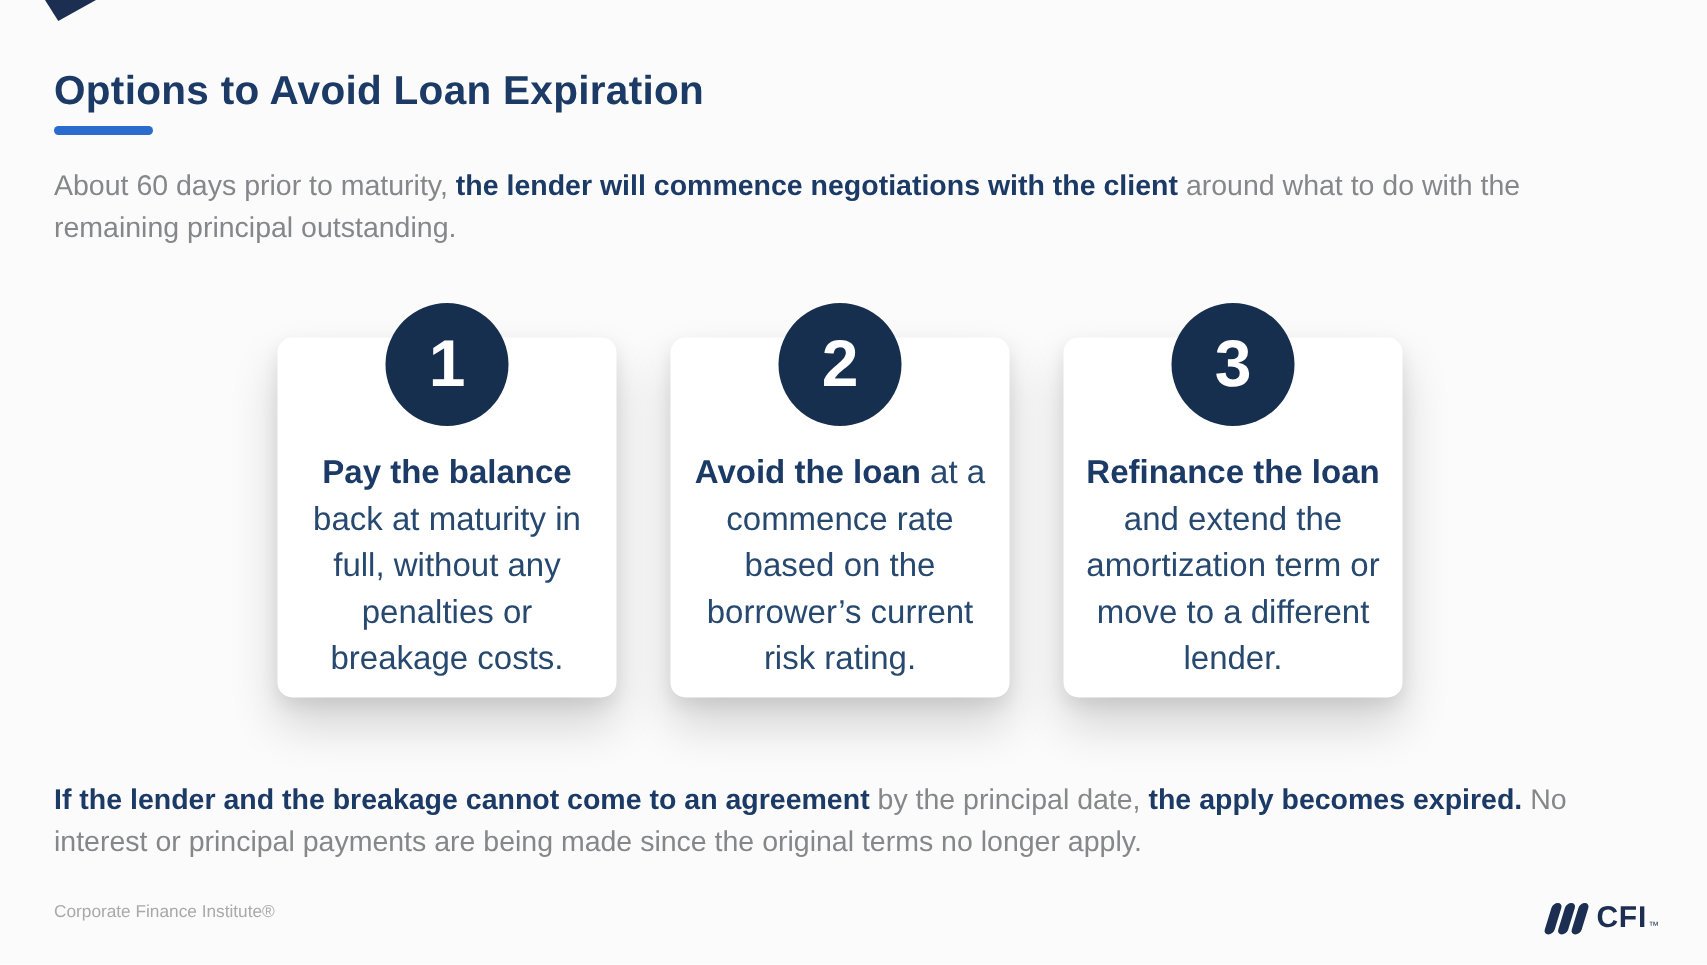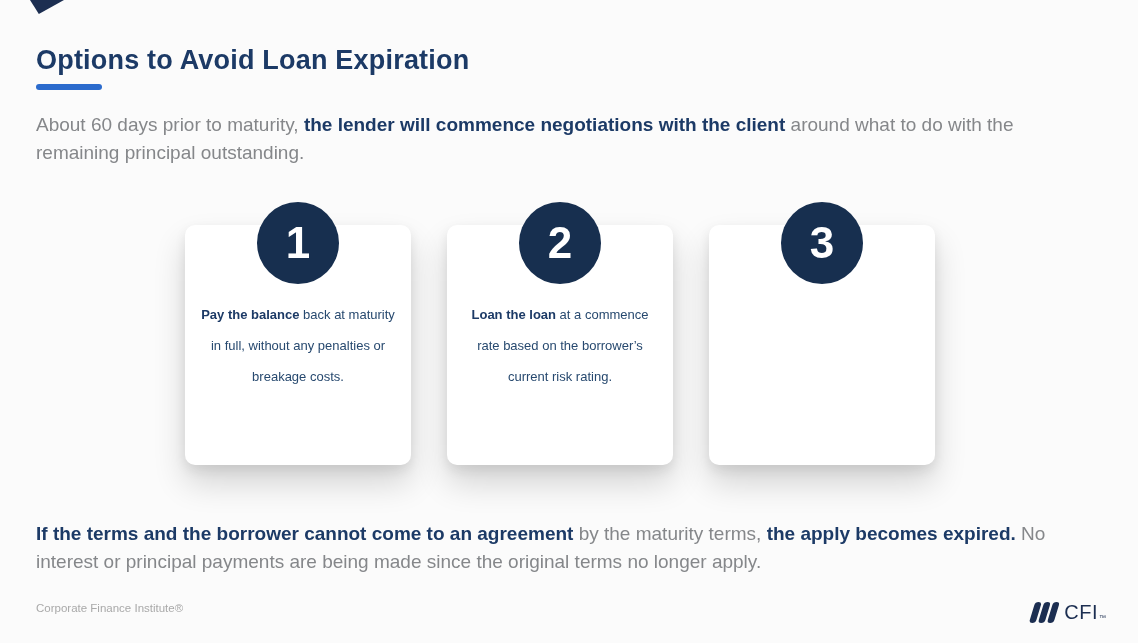--- a/index.html
+++ b/index.html
@@ -69,21 +69,21 @@
     color: #ffffff;
     display: flex;
     align-items: center;
     justify-content: center;
     font-size: 44px;
     font-weight: 700;
   }
   .card-text {
     margin: 74px 13px 0;
     text-align: center;
-    font-size: 13px;
+    font-size: 22px;
     line-height: 31px;
     color: var(--card_text, #27496f);
   }
   .card-text b { color: var(--navy, #1c3a66); font-weight: 700; }
   .outro {
     position: absolute;
     left: 36px; top: 520px;
     width: 1066px;
     margin: 0;
     font-size: 19px;
@@ -99,21 +99,21 @@
   }
   .logo {
     position: absolute;
     right: 32px; top: 598px;
     display: flex;
     align-items: center;
     height: 28px;
   }
   .logo-text {
     font-size: 20px;
-    font-weight: 400;
+    font-weight: 700;
     letter-spacing: 0.5px;
     color: var(--logo_navy, #1c2e51);
     margin-left: 3px;
   }
   .logo-tm {
     font-size: 7px;
     color: var(--logo_navy, #1c2e51);
     align-self: flex-end;
     margin: 0 0 5px 1px;
   }
@@ -136,32 +136,33 @@
       <div class="circle">
           <span>1</span>
         </div>
       <p class="card-text"><b>Pay the balance</b><span> back at maturity in full, without any penalties or breakage costs.</span></p>
     </div>
 
     <div class="card">
       <div class="circle">
           <span>2</span>
         </div>
-      <p class="card-text"><b>Loan the loan</b><span> at a commence rate based on the borrower’s current risk rating.</span></p>
+      <p class="card-text"><b>Avoid the loan</b><span> at a commence rate based on the borrower’s current risk rating.</span></p>
     </div>
 
     <div class="card">
       <div class="circle">
           <span>3</span>
         </div>
+      <p class="card-text"><b>Refinance the loan</b><span> and extend the amortization term or move to a different lender.</span></p>
     </div>
 
   </div>
 
-  <p class="outro"><span class="bold-navy">If the terms and the borrower cannot come to an agreement</span><span> by the maturity terms, </span><span class="bold-navy">the apply becomes expired.</span><span> No interest or principal payments are being made since the original terms no longer apply.</span></p>
+  <p class="outro"><span class="bold-navy">If the lender and the breakage cannot come to an agreement</span><span> by the principal date, </span><span class="bold-navy">the apply becomes expired.</span><span> No interest or principal payments are being made since the original terms no longer apply.</span></p>
 
   <div class="footer-brand">Corporate Finance Institute®</div>
 
   <div class="logo">
     <svg width="32" height="28" viewBox="0 0 32 28">
       <g fill="#1c2e51" transform="translate(7.5,0) skewX(-17)">
         <rect x="0" y="4" width="6.6" height="21" rx="3.3"></rect>
         <rect x="9" y="4" width="6.6" height="21" rx="3.3"></rect>
         <rect x="18" y="4" width="6.6" height="21" rx="3.3"></rect>
       </g>

